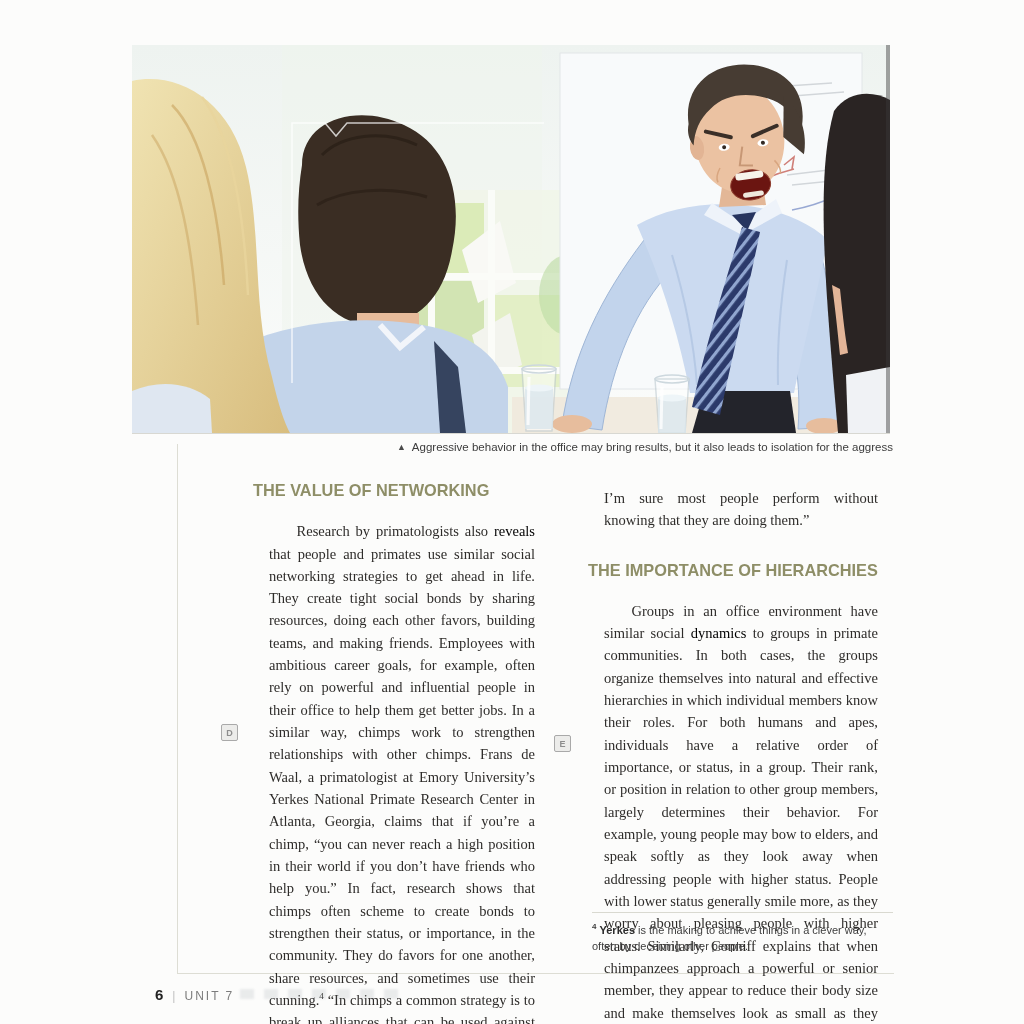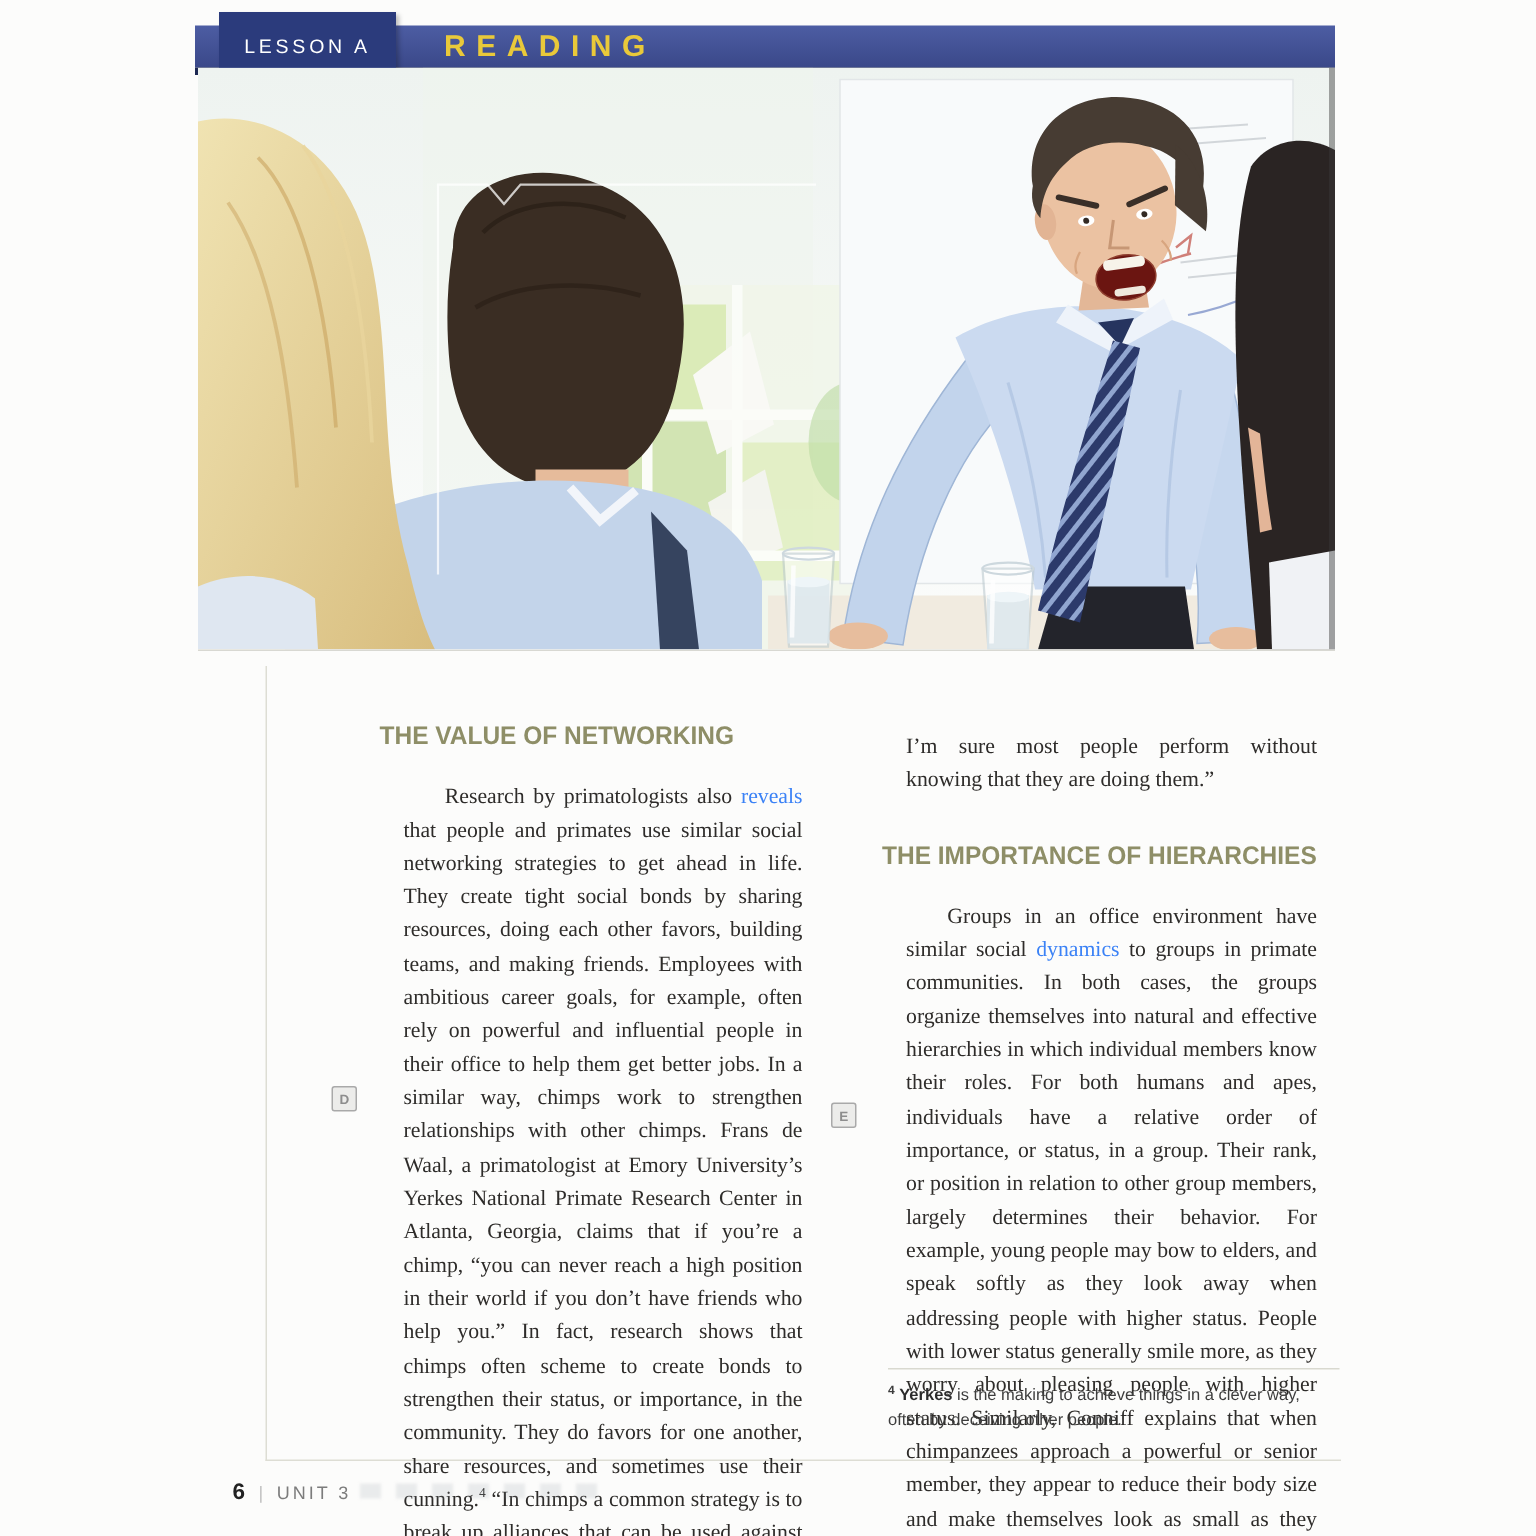--- a/index.html
+++ b/index.html
@@ -28,21 +28,21 @@
   
   .col{position:absolute;font-family:"Liberation Serif",serif;font-size:14.5px;line-height:1.54;
     color:#2e2c2a;text-align:justify;}
   .left-col{left:253px;top:478px;width:298px;}
   .right-col{left:588px;top:471px;width:306px;}
   .col p{margin:16px;}
   .col p.indent{text-indent:1.9em;}
   h2.art-head{font-family:"Liberation Sans",sans-serif;font-weight:bold;font-size:17px;color:#8e8e67;
     margin:0 0 9px 0;letter-spacing:0px;transform:scaleX(.96);transform-origin:left;white-space:nowrap;}
   .right-col h2.art-head{margin-top:26px;}
-  .gloss{color:#3b82f6;}
+  .gloss{color:#000000;}
   sup.fn-ref{font-size:9px;line-height:0;}
 
   
   .marker{position:absolute;width:15px;height:15px;border:1px solid #a9a9a9;background:#ececea;
     border-radius:2px;color:#8d8d8d;font-size:9px;font-weight:bold;display:flex;align-items:center;
     justify-content:center;font-family:"Liberation Sans",sans-serif;}
   .marker-d{left:221px;top:724px;}
   .marker-e{left:554px;top:735px;}
 
   
@@ -58,26 +58,20 @@
   .footer .unit{font-size:12px;color:#7c7c7c;letter-spacing:2px;}
   .footer-ghost{position:absolute;left:240px;top:989px;width:160px;height:10px;
     background:repeating-linear-gradient(90deg,rgba(150,160,170,.18) 0 14px,rgba(0,0,0,0) 14px 24px);
     filter:blur(1px);}
 </style>
 </head>
 <body>
 
 <div class="page">
 
-  <div class="header-bar">
-    <div class="lesson-tab">
-      <span>LESSON A</span>
-    </div>
-    <div class="reading-label">READING</div>
-  </div>
 
   <div class="photo">
     <svg width="758" height="388" viewBox="0 0 758 388">
       <defs>
         <linearGradient id="bgGrad" x1="0" y1="0" x2="0" y2="1">
           <stop offset="0" stop-color="#eef3f0"></stop>
             <stop offset="1" stop-color="#fbfcfb"></stop>
         </linearGradient>
         <linearGradient id="hairBlond" x1="0" y1="0" x2="1" y2="1">
           <stop offset="0" stop-color="#f0e3b2"></stop>
@@ -201,20 +195,23 @@
         <path d="M70,52 C100,92 112,170 116,250" stroke="#e8d49c" stroke-width="2.5" fill="none" opacity="0.8"></path>
         <path d="M0,346 C28,334 58,338 78,354 L80,388 L0,388 Z" fill="#dfe7f1"></path>
       </g>
 
       <polyline points="160,338 160,78 193,78 204,91 215,78 412,78" fill="none" stroke="#ffffff" stroke-width="1.5" opacity="0.75"></polyline>
 
       <rect x="754" y="0" width="4" height="388" fill="#3a3a3a" opacity="0.45"></rect>
     </svg>
   </div>
 
+  <div class="caption">
+    <span class="tri">▲</span><span>Aggressive behavior in the office may bring results, but it also leads to isolation for the aggress</span>
+  </div>
 
   <div class="content-frame"></div>
 
   <div class="marker marker-d">D</div>
   <div class="marker marker-e">E</div>
 
   <div class="col left-col">
     <h2 class="art-head">THE VALUE OF NETWORKING</h2>
     <p class="indent"><span>Research by primatologists also </span><span class="gloss">reveals</span><span> that people and primates use similar social networking strategies to get ahead in life. They create tight social bonds by sharing resources, doing each other favors, building teams, and making friends. Employees with ambitious career goals, for example, often rely on powerful and influential people in their office to help them get better jobs. In a similar way, chimps work to strengthen relationships with other chimps. Frans de Waal, a primatologist at Emory University’s Yerkes National Primate Research Center in Atlanta, Georgia, claims that if you’re a chimp, “you can never reach a high position in their world if you don’t have friends who help you.” In fact, research shows that chimps often scheme to create bonds to strengthen their status, or importance, in the community. They do favors for one another, share resources, and sometimes use their cunning.</span><sup class="fn-ref">4</sup><span> “In chimps a common strategy is to break up alliances that can be used against them,” de Waal explains. “They see a main rival sitting with someone else and they try to break up [that meeting]. They use strategies that</span></p>
   </div>
@@ -225,17 +222,17 @@
     <p class="indent"><span>Groups in an office environment have similar social </span><span class="gloss">dynamics</span><span> to groups in primate communities. In both cases, the groups organize themselves into natural and effective hierarchies in which individual members know their roles. For both humans and apes, individuals have a relative order of importance, or status, in a group. Their rank, or position in relation to other group members, largely determines their behavior. For example, young people may bow to elders, and speak softly as they look away when addressing people with higher status. People with lower status generally smile more, as they worry about pleasing people with higher status. Similarly, Conniff explains that when chimpanzees approach a powerful or senior member, they appear to reduce their body size and make themselves look as small as they can. In most primate societies, de Waal notes, social hierarchies determine the </span><span class="gloss">distribution</span></p>
   </div>
 
   <div class="footnote">
     <sup>4</sup> <b>Yerkes</b><span> is the making to achieve things in a clever way, often by deceiving other people.</span>
   </div>
 
   <div class="footer">
     <span class="pg">6</span>
     <span class="sep">|</span>
-    <span class="unit">UNIT 3</span>
+    <span class="unit">UNIT 7</span>
   </div>
   <div class="footer-ghost"></div>
 
 </div>
 
 </body></html>

